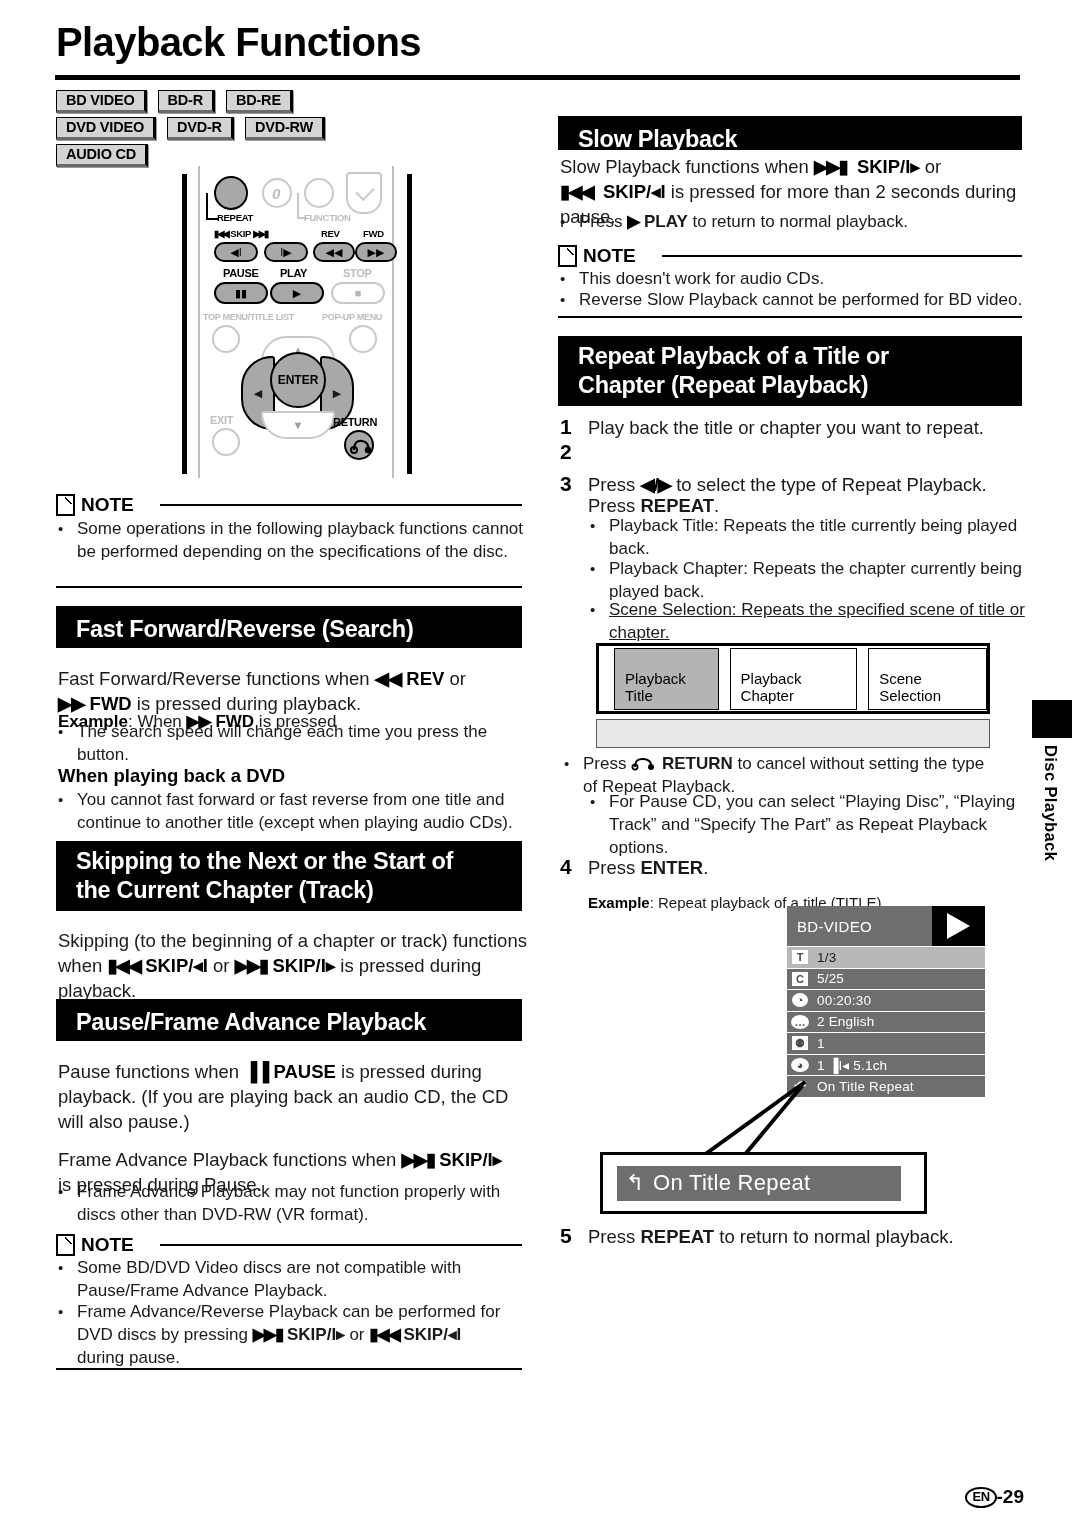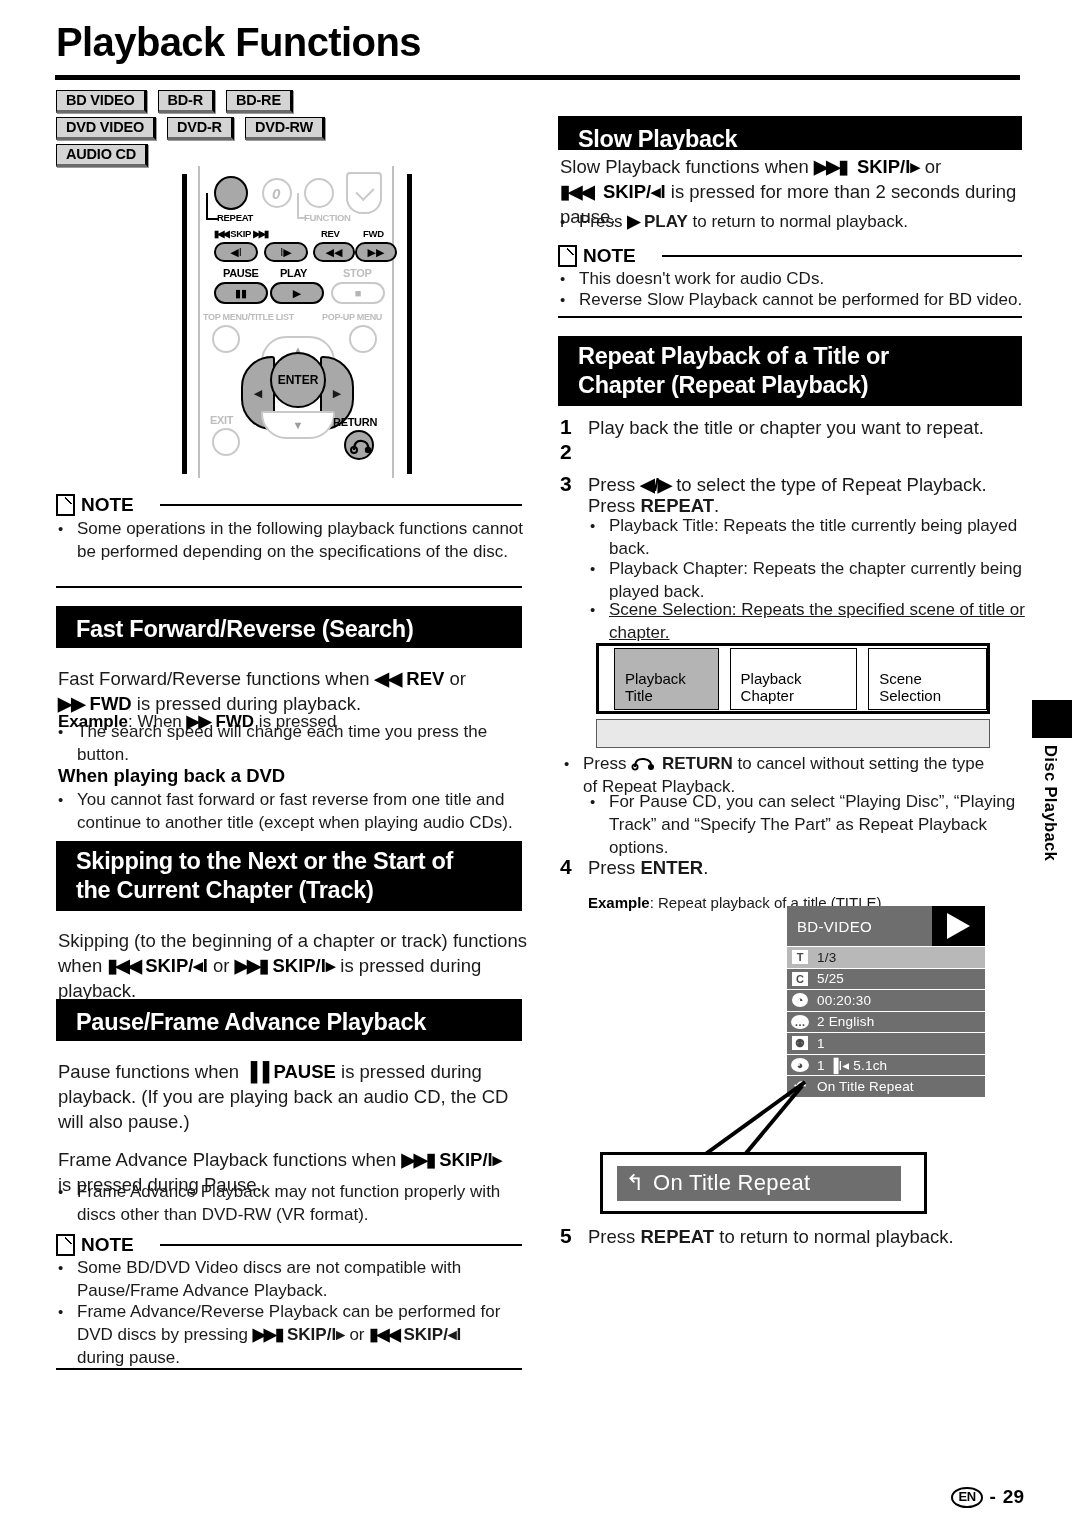--- a/index.html
+++ b/index.html
@@ -355,21 +355,21 @@
     width: 30px;
     font-size: 16.5px; font-weight: bold; color: #000;
     writing-mode: vertical-rl;
     letter-spacing: 0.4px;
   }
 
   
   #footer {
     position: absolute;
     right: 56px; bottom: 24px;
-    display: flex; align-items: center; gap: 7px;
+    display: flex; align-items: center; 
     font-size: 19px; font-weight: bold; color: #000;
   }
   #footer-en {
     border: 2px solid #000;
     border-radius: 50%;
     font-size: 13px;
     padding: 1px 5px 2px 5px;
     line-height: 14px;
     letter-spacing: -0.5px;
   }

